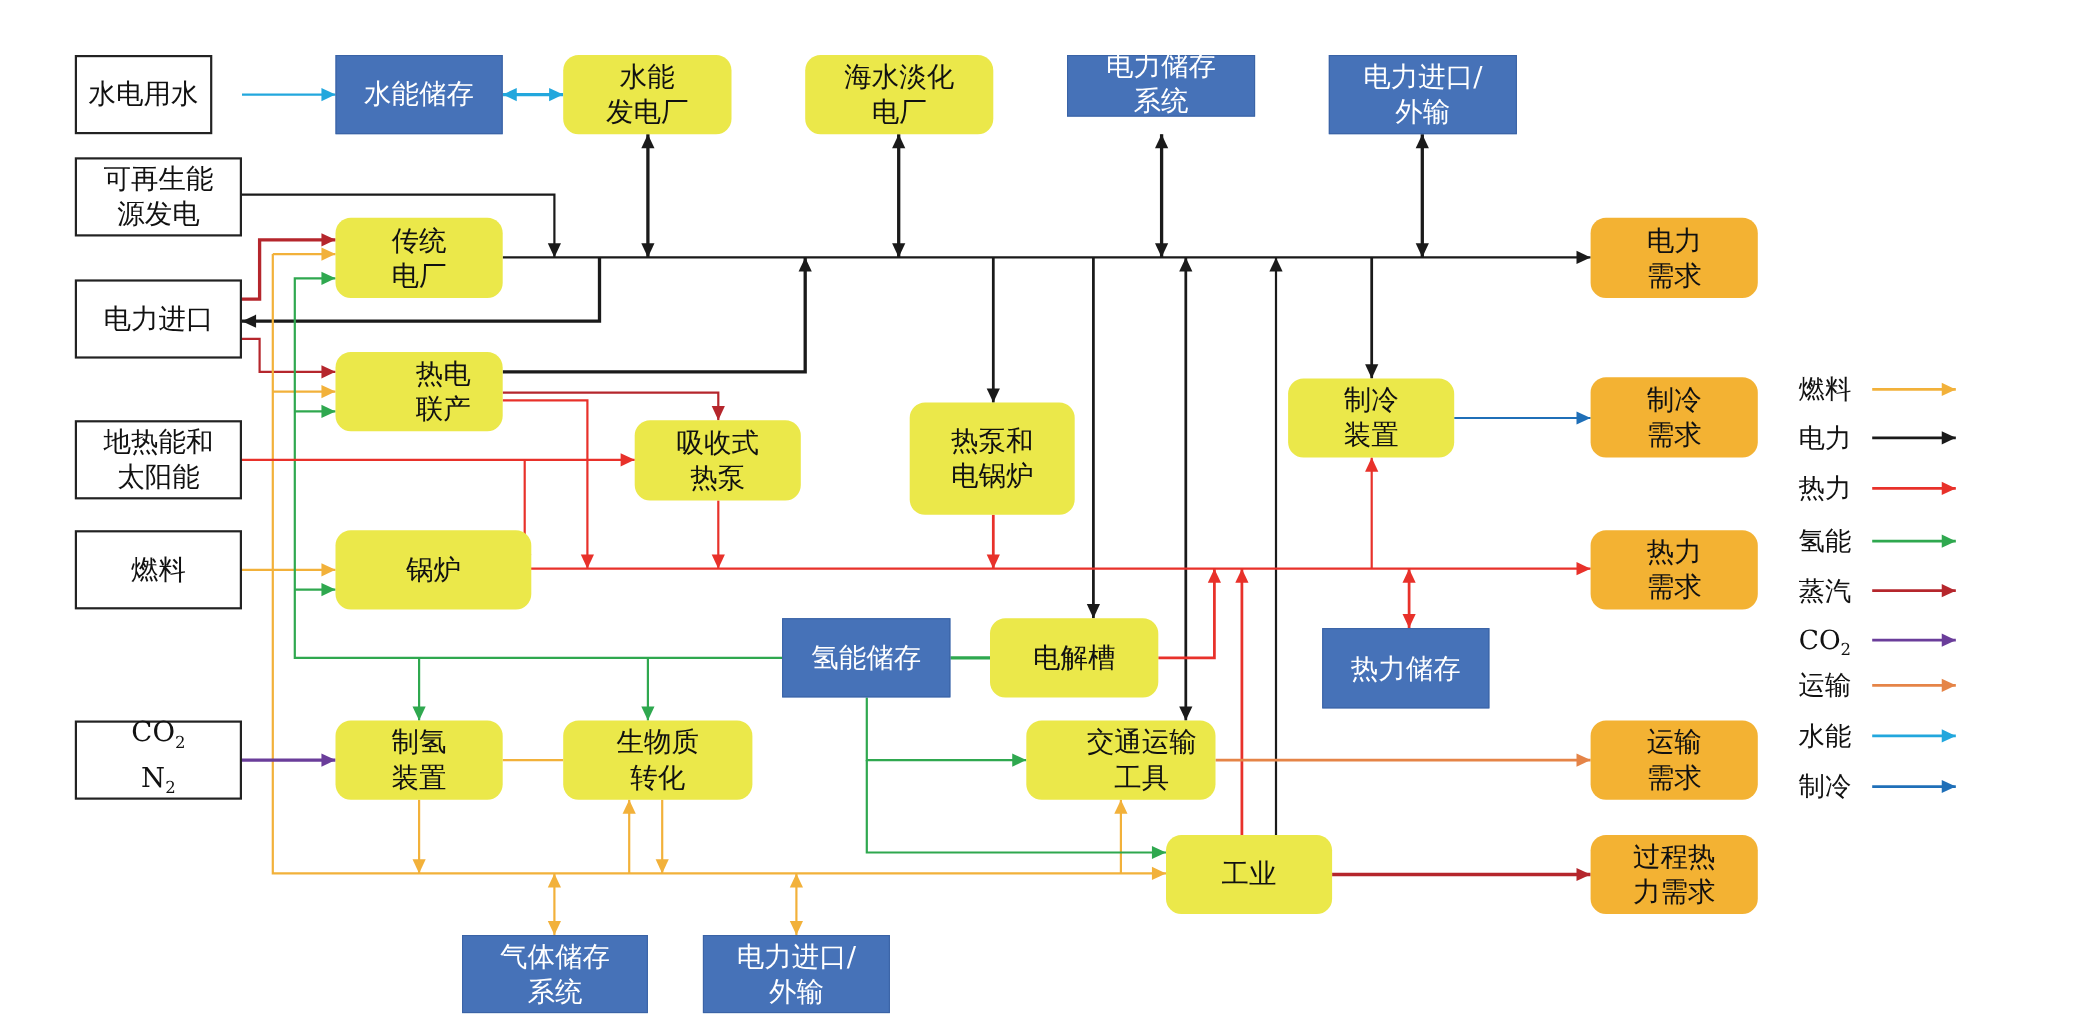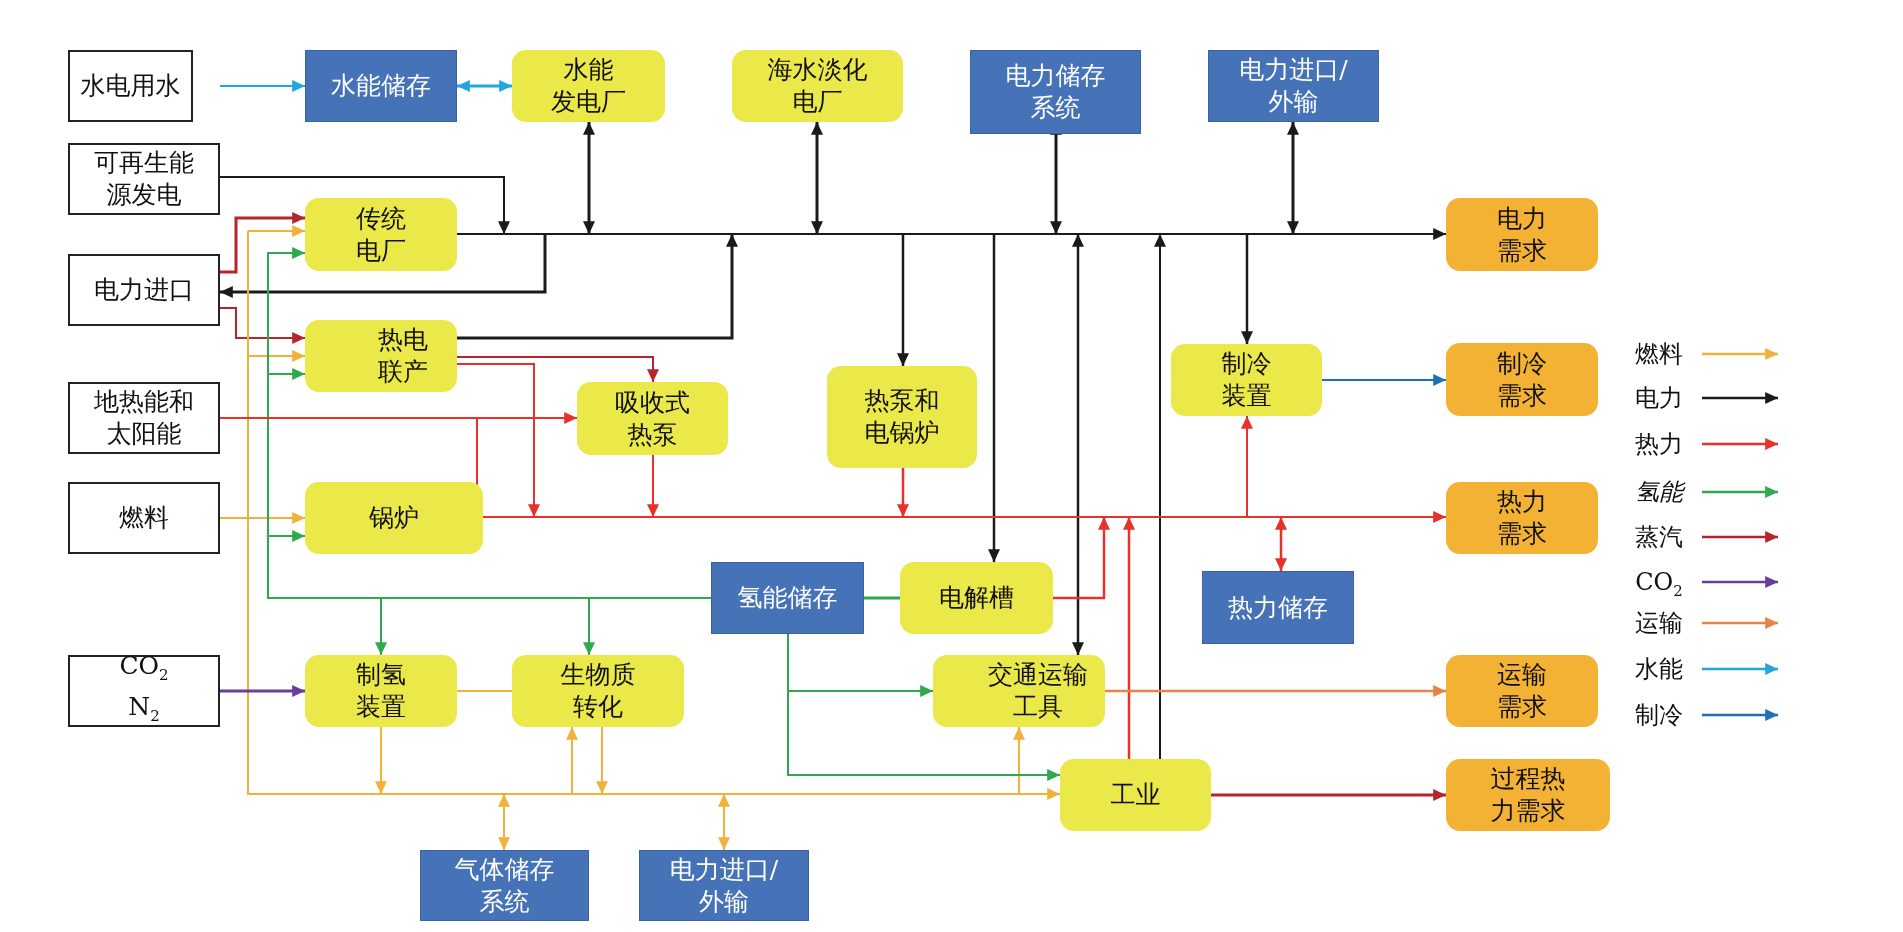--- a/index.html
+++ b/index.html
@@ -157,21 +157,21 @@
 <div class="box src" style="left:68px;top:254px;width:152px;height:72px;">电力进口</div>
 <div class="box src" style="left:68px;top:382px;width:152px;height:72px;">地热能和
 太阳能</div>
 <div class="box src" style="left:68px;top:482px;width:152px;height:72px;">燃料</div>
 <div class="box src" style="left:68px;top:655px;width:152px;height:72px;flex-direction:column;">
   <div><span>CO</span><sub>2</sub></div>
   <div><span>N</span><sub>2</sub></div>
 </div>
 
 <div class="box store" style="left:305px;top:50px;width:152px;height:72px;">水能储存</div>
-<div class="box store" style="left:970px;top:50px;width:171px;height:84px;">电力储存
+<div class="box store" style="left:970px;top:50px;width:171px;height:56px;font-family:Liberation Mono, monospace;">电力储存
 系统</div>
 <div class="box store" style="left:1208px;top:50px;width:171px;height:72px;">电力进口/
 外输</div>
 <div class="box store" style="left:711px;top:562px;width:153px;height:72px;">氢能储存</div>
 <div class="box store" style="left:1202px;top:571px;width:152px;height:73px;">热力储存</div>
 <div class="box store" style="left:420px;top:850px;width:169px;height:71px;">气体储存
 系统</div>
 <div class="box store" style="left:639px;top:850px;width:170px;height:71px;">电力进口/
 外输</div>
 
@@ -200,26 +200,26 @@
 <div class="box conv" style="left:1060px;top:759px;width:151px;height:72px;">工业</div>
 
 <div class="box dem" style="left:1446px;top:198px;width:152px;height:73px;">电力
 需求</div>
 <div class="box dem" style="left:1446px;top:343px;width:152px;height:73px;">制冷
 需求</div>
 <div class="box dem" style="left:1446px;top:482px;width:152px;height:72px;">热力
 需求</div>
 <div class="box dem" style="left:1446px;top:655px;width:152px;height:72px;">运输
 需求</div>
-<div class="box dem" style="left:1446px;top:759px;width:164px;height:72px;">过程热
+<div class="box dem" style="left:1446px;top:759px;width:152px;height:72px;">过程热
 力需求</div>
 
 <div>
   <div class="legend-label" style="left:1624px;top:339px;">燃料</div>
   <div class="legend-label" style="left:1624px;top:383px;">电力</div>
   <div class="legend-label" style="left:1624px;top:429px;">热力</div>
-  <div class="legend-label" style="left:1624px;top:477px;font-style:italic;">氢能</div>
+  <div class="legend-label" style="left:1624px;top:477px;">氢能</div>
   <div class="legend-label" style="left:1624px;top:522px;">蒸汽</div>
   <div class="legend-label" style="left:1624px;top:567px;"><span>CO</span><sub>2</sub></div>
   <div class="legend-label" style="left:1624px;top:608px;">运输</div>
   <div class="legend-label" style="left:1624px;top:654px;">水能</div>
   <div class="legend-label" style="left:1624px;top:700px;">制冷</div>
 </div>
 
 </body></html>

